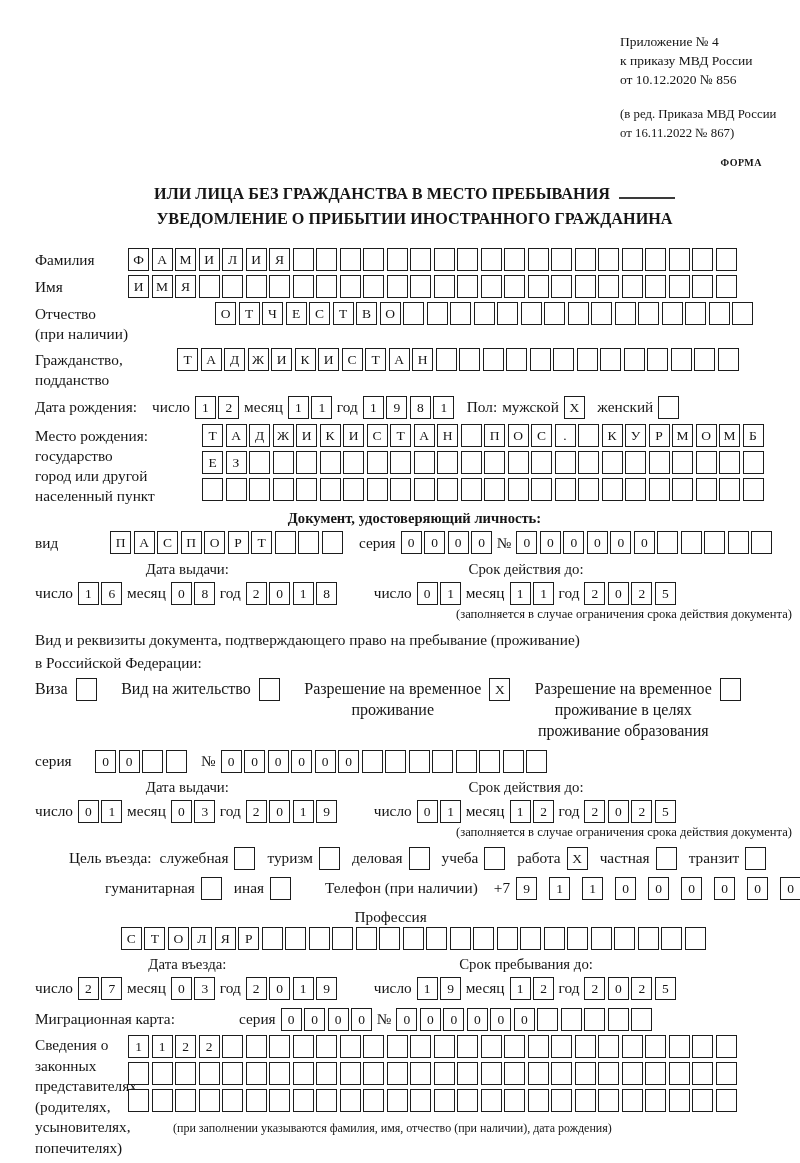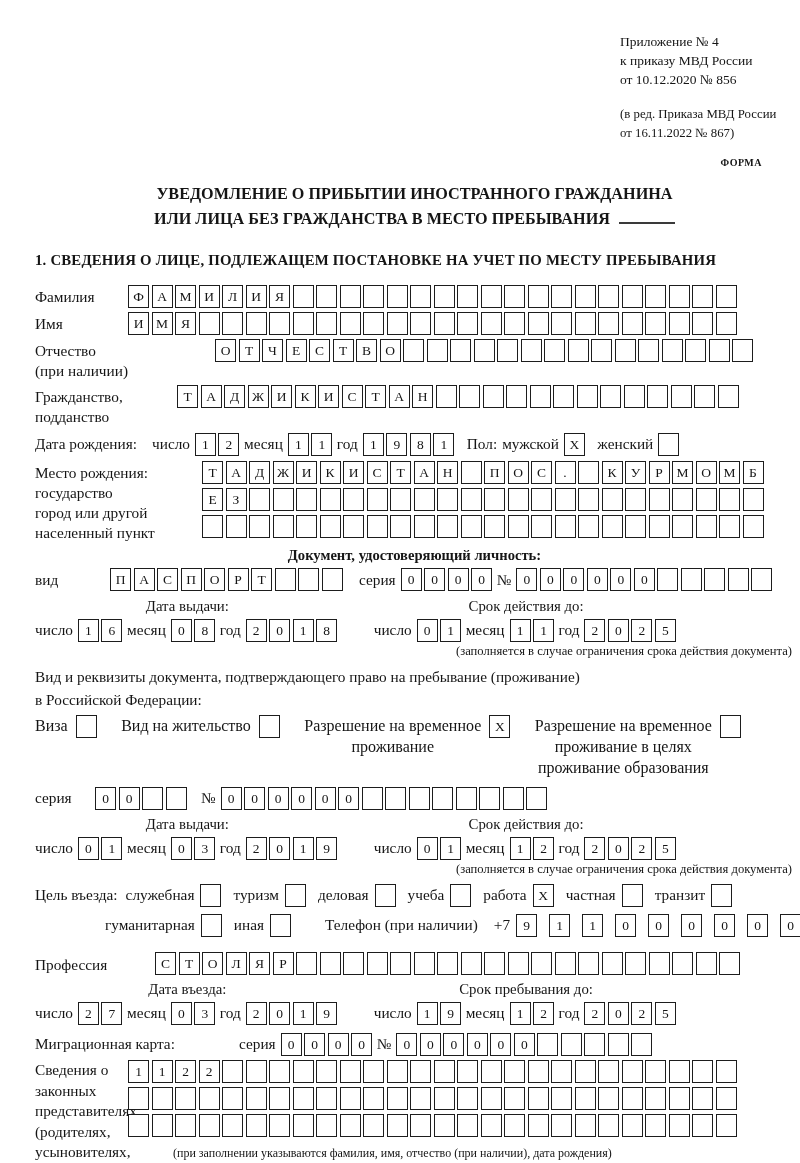--- a/index.html
+++ b/index.html
@@ -44,21 +44,21 @@
   .intro{font-size:15.3px;line-height:23px;margin-top:6px;}
   
   .visa-row{display:flex;align-items:flex-start;margin-top:4px;}
   .opt{display:flex;align-items:flex-start;}
   .opt .olabel{font-size:16px;line-height:21px;}
   .opt .olabel.center{text-align:center;}
   .opt .cell{margin-left:8px;}
   .visa-row .opt{margin-right:22px;}
   .visa-row .opt:last-child{margin-right:0;}
   
-  .purpose-row{display:flex;align-items:center;margin-top:6px;flex-wrap:nowrap;}
+  .purpose-row{display:flex;align-items:center;margin-top:6px;flex-wrap:nowrap;margin-left:34px;}
   .purpose-row .ilbl{padding:0 6px 0 0;}
   .purpose-row .cell{margin-right:12px;}
   .indent70{margin-left:70px;}
   
   .rep-row{display:flex;align-items:flex-start;margin-top:4px;}
   .rep-label{width:93px;font-size:15.3px;line-height:20.5px;flex:0 0 auto;}
   .rep-note{font-size:12px;margin-top:5px;margin-left:45px;}
   .phone-prefix{font-size:15.3px;padding:0 6px 0 10px;line-height:24px;}
 </style>
 </head>
@@ -69,27 +69,26 @@
   <div class="hdr">
     <div>Приложение № 4</div>
     <div>к приказу МВД России</div>
     <div>от 10.12.2020 № 856</div>
     <div class="small gap">(в ред. Приказа МВД России</div>
     <div class="small">от 16.11.2022 № 867)</div>
   </div>
   <div class="form-label">ФОРМА</div>
 
   <div class="title">
-    <div>УВЕДОМЛЕНИЕ О ПРИБЫТИИ ИНОСТРАННОГО ГРАЖДАНИНА</div>
     <div>
       <span>ИЛИ ЛИЦА БЕЗ ГРАЖДАНСТВА В МЕСТО ПРЕБЫВАНИЯ</span><span class="title-underline"></span>
     </div>
-  </div>
-
-  <div class="section-heading">1. СВЕДЕНИЯ О ЛИЦЕ, ПОДЛЕЖАЩЕМ ПОСТАНОВКЕ НА УЧЕТ ПО МЕСТУ ПРЕБЫВАНИЯ</div>
+    <div>УВЕДОМЛЕНИЕ О ПРИБЫТИИ ИНОСТРАННОГО ГРАЖДАНИНА</div>
+  </div>
+
 
   <div class="frow" style="margin-top:16px;">
     <span class="flabel w93">Фамилия</span>
     <span class="cells">
         <span class="cell">Ф</span>
         <span class="cell">А</span>
         <span class="cell">М</span>
         <span class="cell">И</span>
         <span class="cell">Л</span>
         <span class="cell">И</span>
@@ -550,21 +549,21 @@
         <span class="cell">1</span>
         <span class="cell">0</span>
         <span class="cell">0</span>
         <span class="cell">0</span>
         <span class="cell">0</span>
         <span class="cell">0</span>
         <span class="cell">0</span>
       </span>
   </div>
 
-  <div class="frow" style="align-items:center;margin-top:15px;">
+  <div class="frow" style="align-items:center;margin-top:5px;flex-direction:column;">
     <span class="flabel" style="width:120px;">Профессия</span>
     <span class="cells">
         <span class="cell">С</span>
         <span class="cell">Т</span>
         <span class="cell">О</span>
         <span class="cell">Л</span>
         <span class="cell">Я</span>
         <span class="cell">Р</span>
         <span class="cell"></span>
         <span class="cell"></span>

